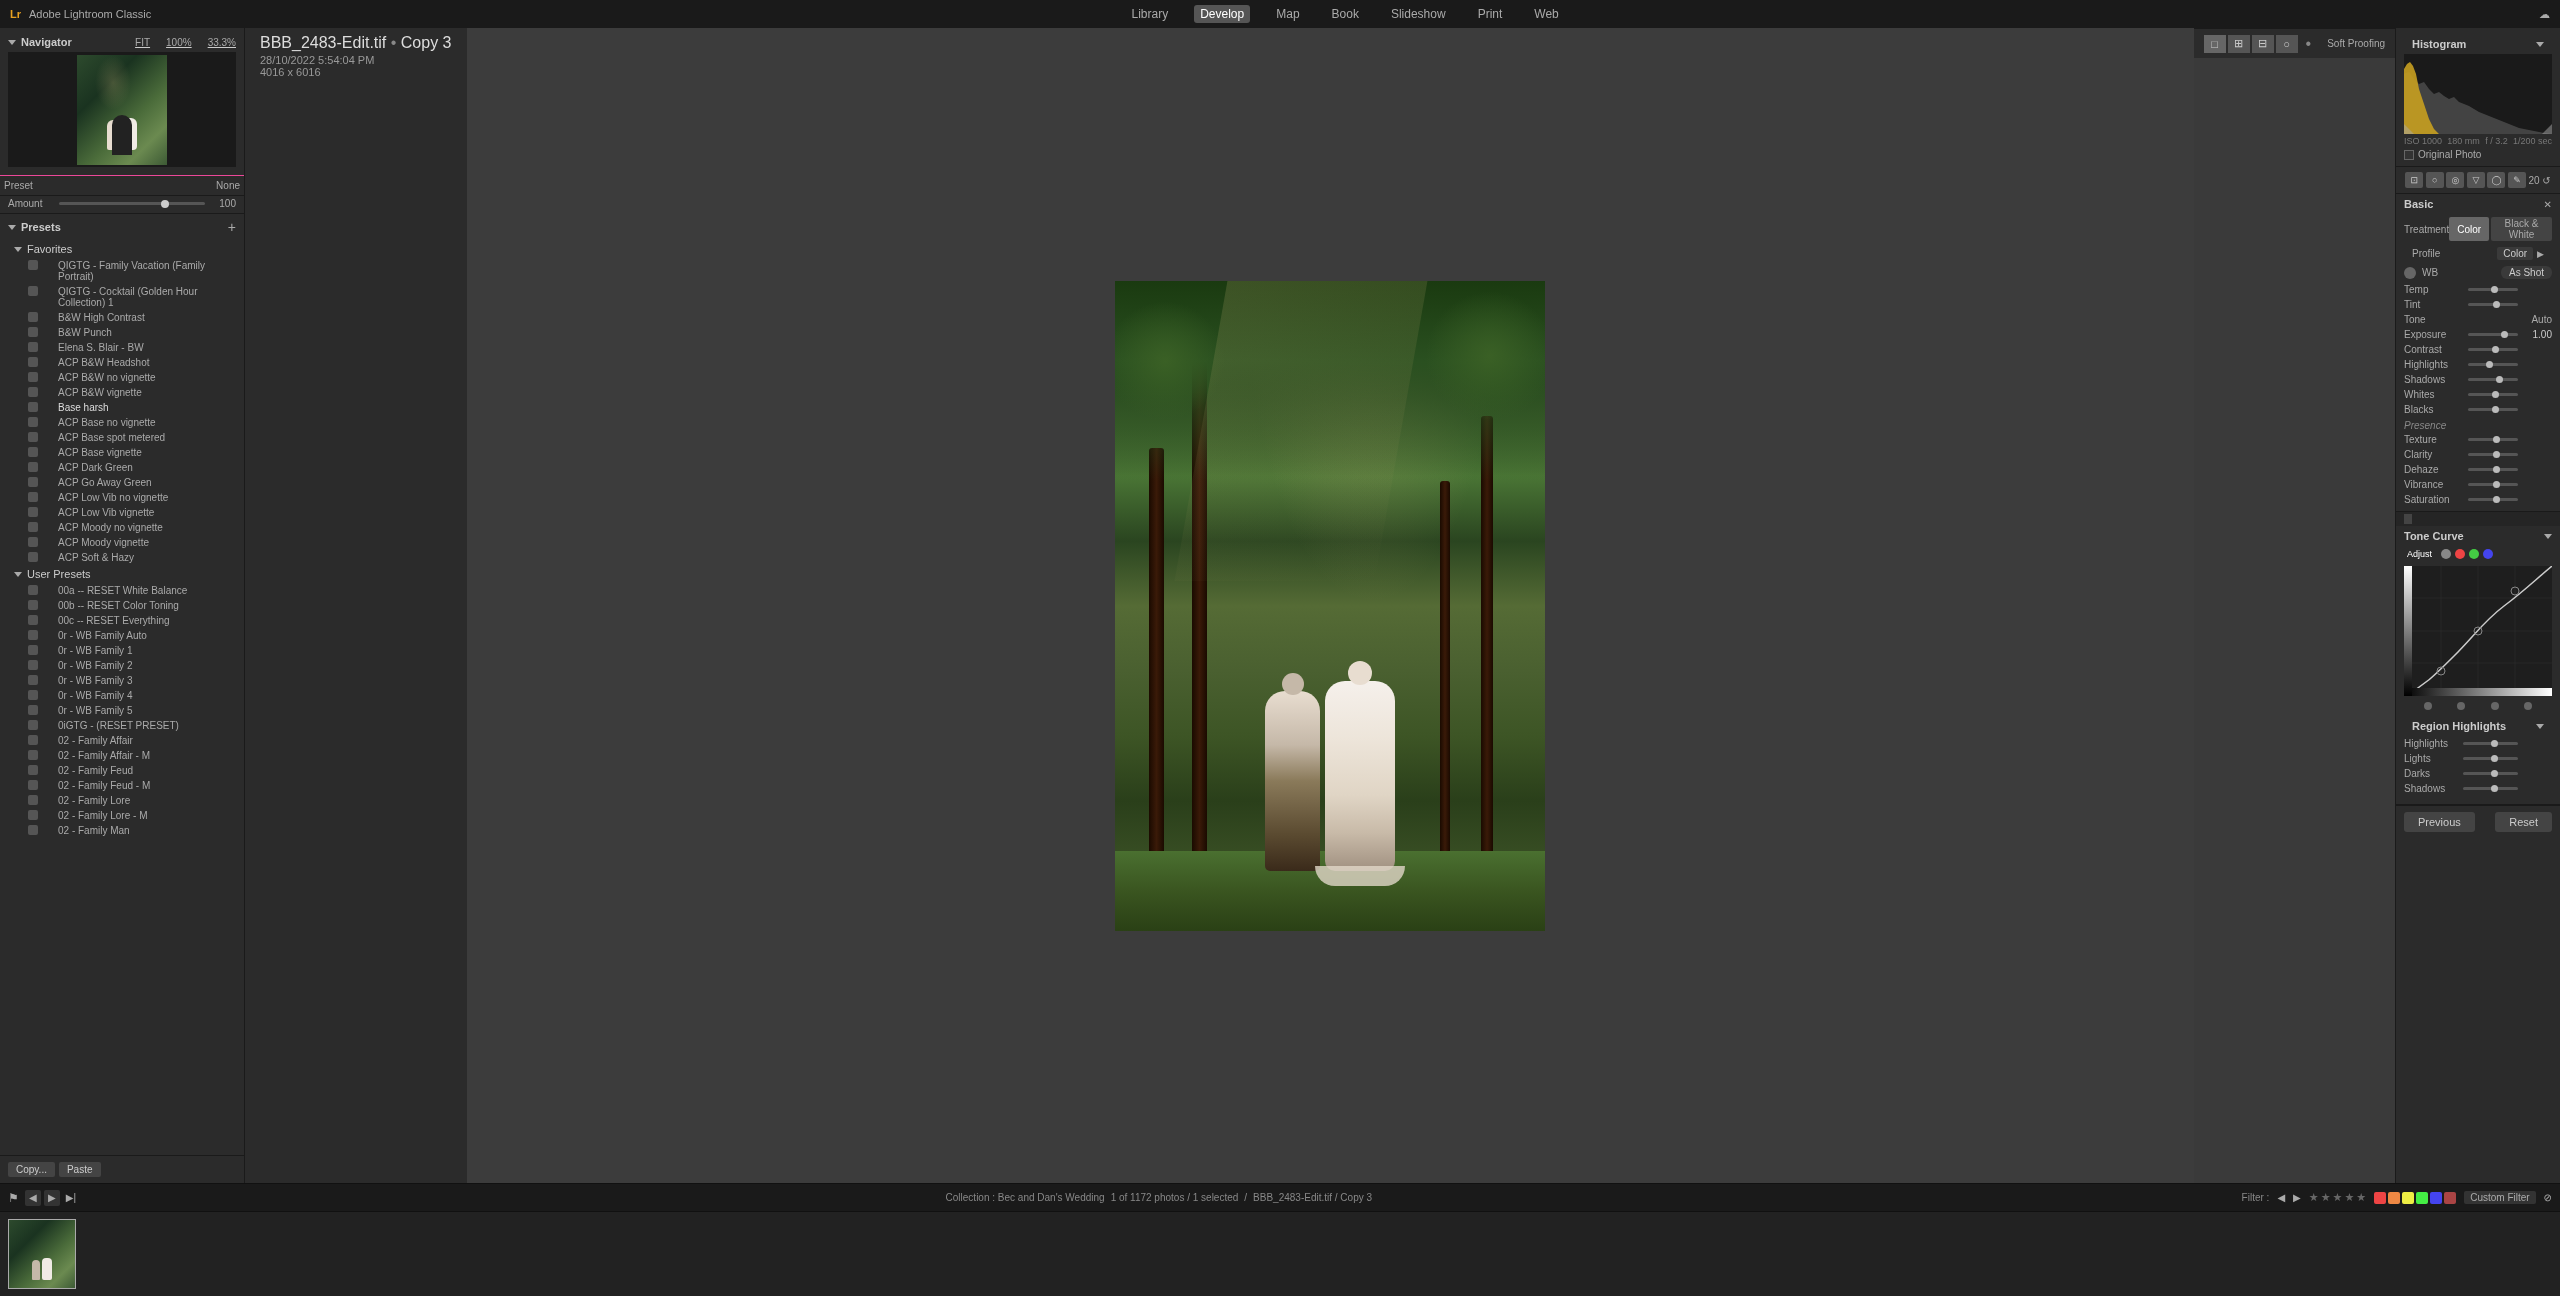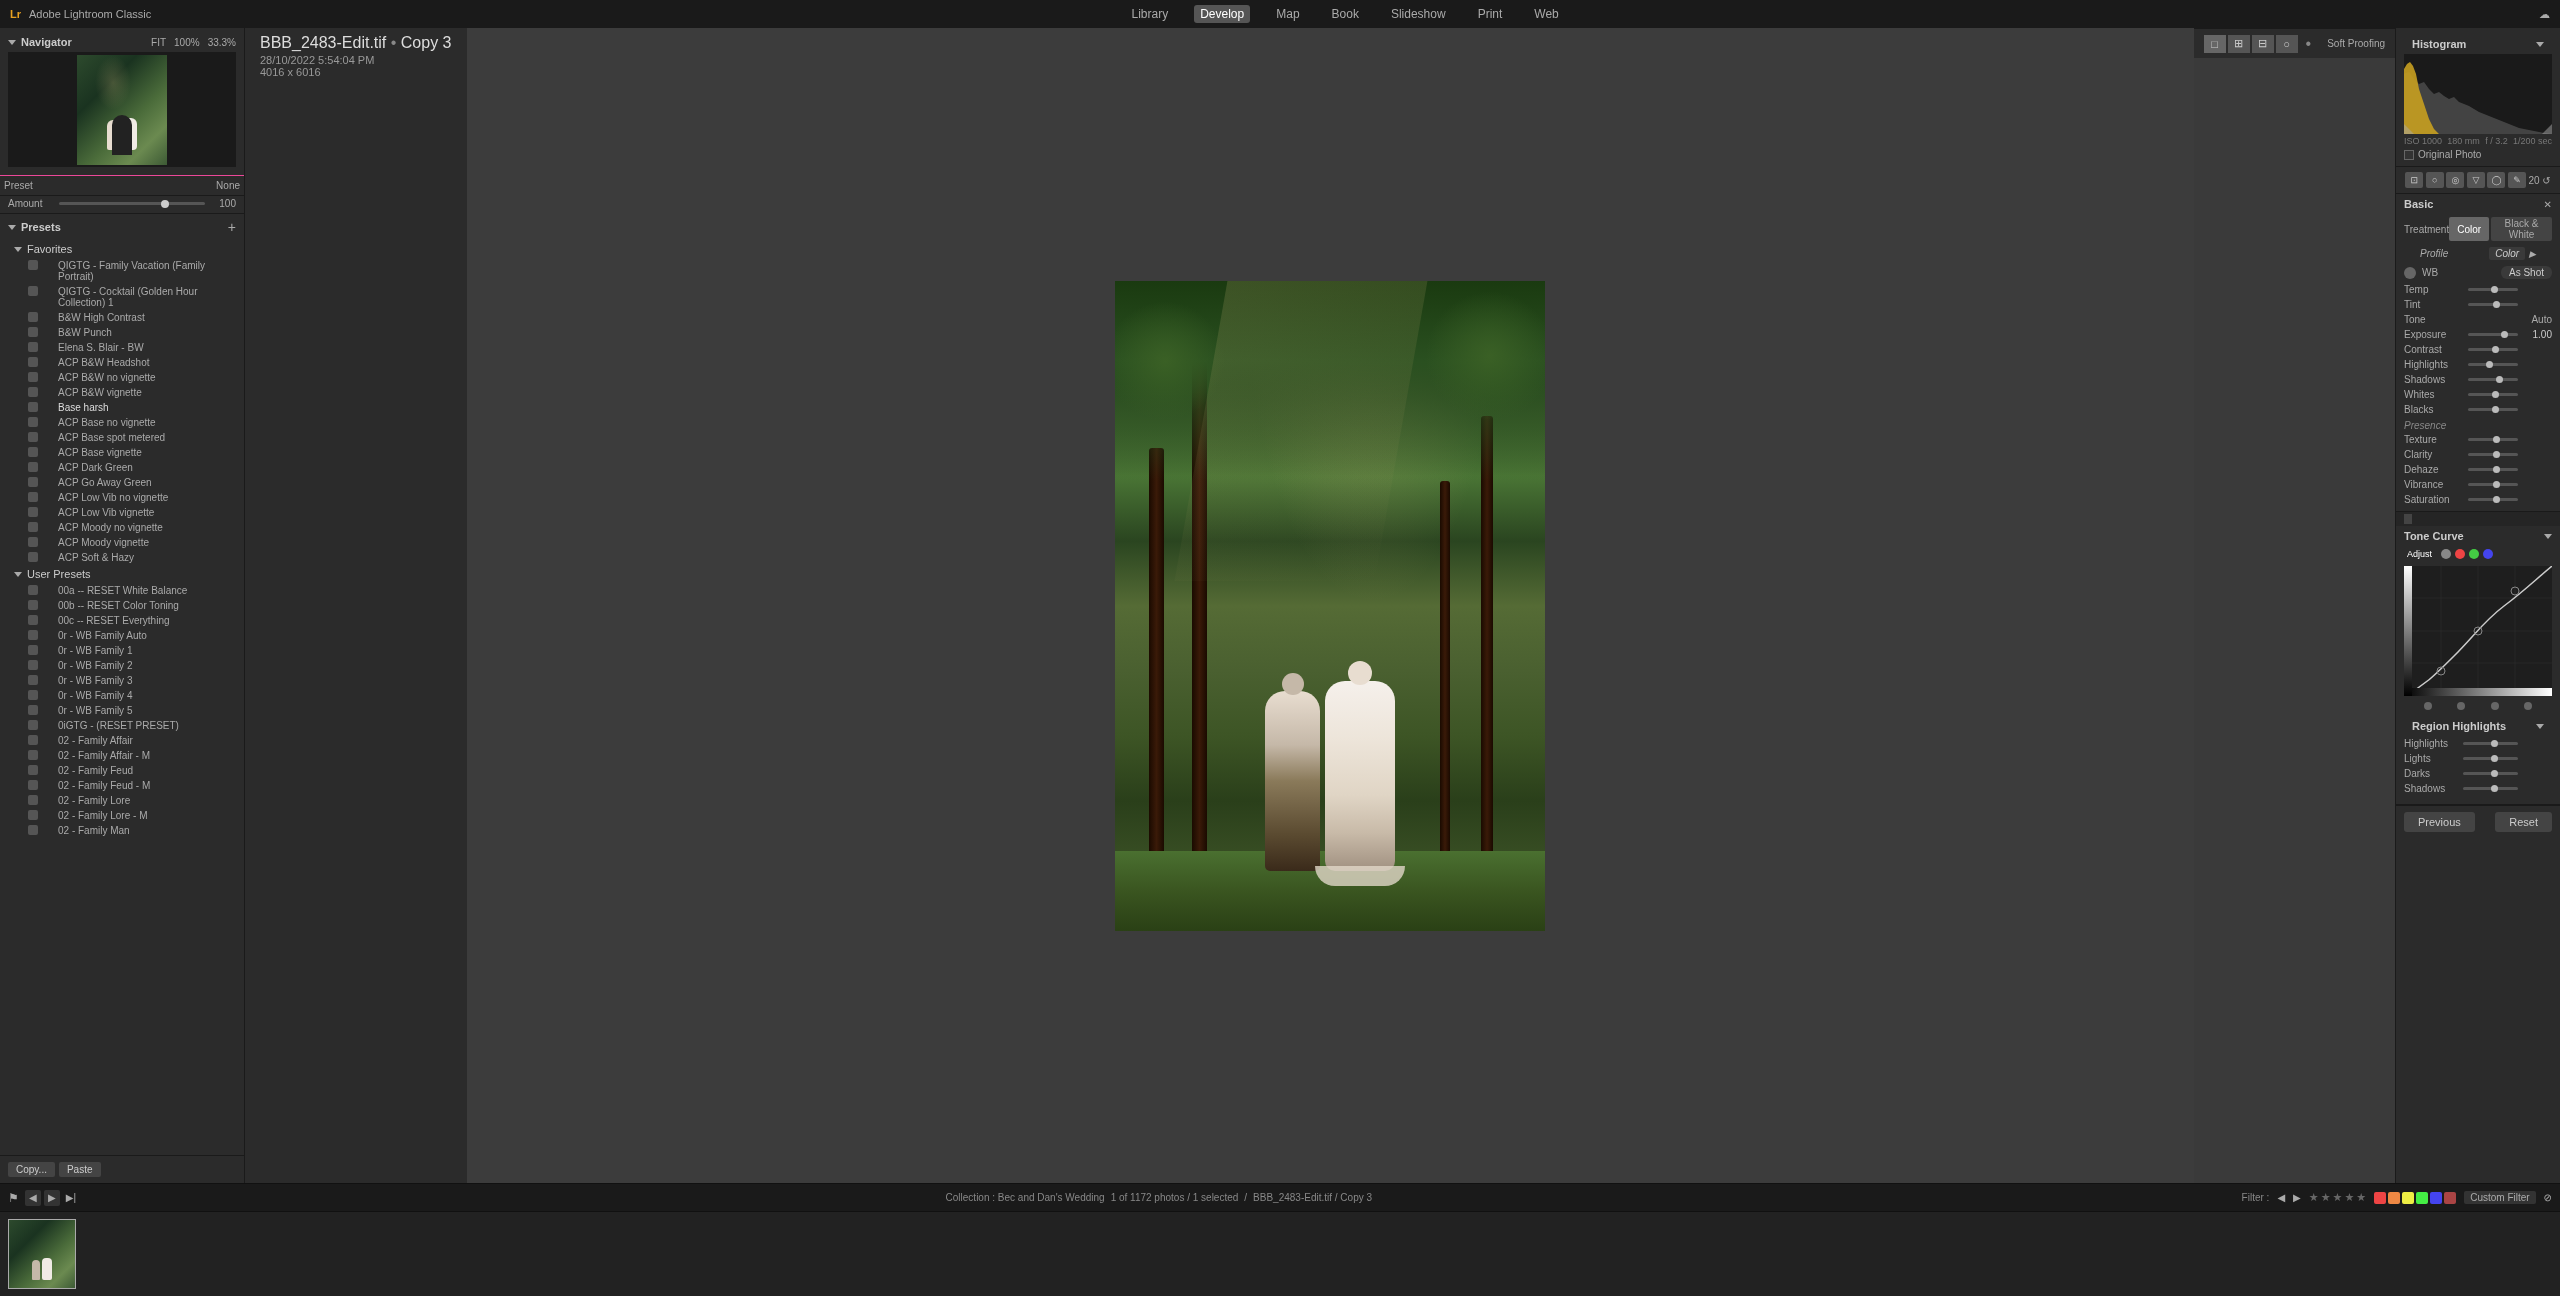--- a/index.html
+++ b/index.html
@@ -474,24 +474,23 @@
     }
     .treatment-btn.active {
       background: #666;
       color: #fff;
     }
 
     .profile-row {
       display: flex;
       align-items: center;
       justify-content: space-between;
-      padding: 3px 24px;
-      font-size: 10px;
-      color: #aaa;
-      font-style: italic;
+      padding: 3px 16px;
+      font-size: 10px;
+      color: #aaa;
     }
     .profile-value {
       color: #ccc;
       background: #3a3a3a;
       padding: 1px 6px;
       border-radius: 2px;
     }
     .profile-arrow {
       font-size: 9px;
       color: #aaa;
@@ -791,21 +790,21 @@
 <div class="main-layout">
 
   <div class="left-panel">
 
     <div class="navigator-section">
       <div class="section-header">
         <div style="display:flex;align-items:center;gap:5px;">
           <div class="triangle-down"></div>
           <span>Navigator</span>
         </div>
-        <div style="display:flex;gap:8px;">
+        <div style="display:flex;gap:16px;text-decoration:underline;">
           <span style="color:#aaa;font-size:10px;font-weight:normal;">FIT</span>
           <span style="color:#aaa;font-size:10px;font-weight:normal;">100%</span>
           <span style="color:#aaa;font-size:10px;font-weight:normal;">33.3%</span>
         </div>
       </div>
       <div class="nav-thumbnail">
         <div class="nav-thumbnail-img">
           <div style="position:absolute;bottom:15px;left:50%;transform:translateX(-50%);display:flex;gap:3px;align-items:flex-end;">
             <div style="width:12px;height:30px;background:#e8ddd0;border-radius:6px 6px 2px 2px;"></div>
             <div style="width:15px;height:32px;background:#f0ebe5;border-radius:6px 6px 4px 4px;"></div>

